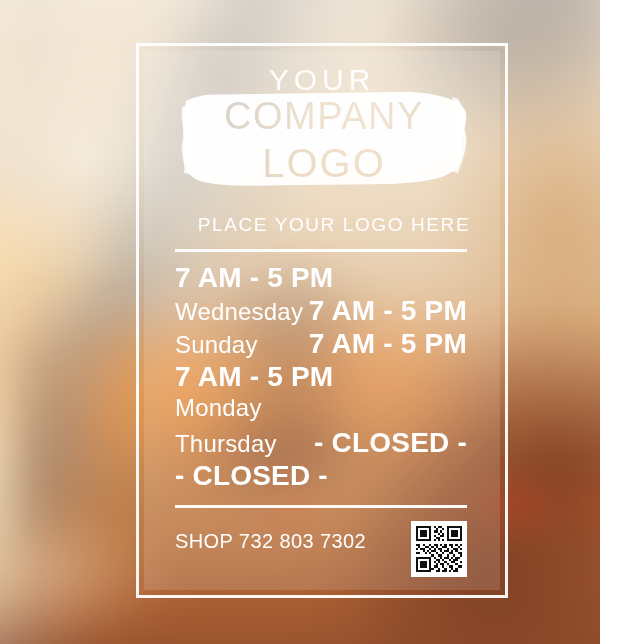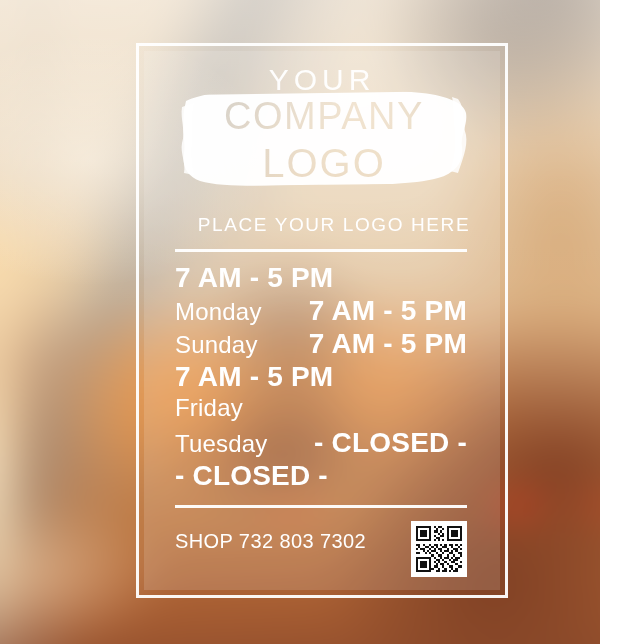--- a/index.html
+++ b/index.html
@@ -283,35 +283,35 @@
 
   <div class="tagline">PLACE YOUR LOGO HERE</div>
 
   <div class="divider top"></div>
 
   <div class="hours">
     <div class="hours-row">
       <span class="time">7 AM - 5 PM</span>
     </div>
     <div class="hours-row">
-      <span class="day">Monday</span>
+      <span class="day">Wednesday</span>
       <span class="time">7 AM - 5 PM</span>
     </div>
     <div class="hours-row">
       <span class="day">Sunday</span>
       <span class="time">7 AM - 5 PM</span>
     </div>
     <div class="hours-row">
       <span class="time">7 AM - 5 PM</span>
     </div>
     <div class="hours-row">
-      <span class="day">Friday</span>
-    </div>
-    <div class="hours-row">
-      <span class="day">Tuesday</span>
+      <span class="day">Monday</span>
+    </div>
+    <div class="hours-row">
+      <span class="day">Thursday</span>
       <span class="time closed">- CLOSED -</span>
     </div>
     <div class="hours-row">
       <span class="time closed">- CLOSED -</span>
     </div>
   </div>
 
   <div class="divider bottom"></div>
 
   <div class="footer">

